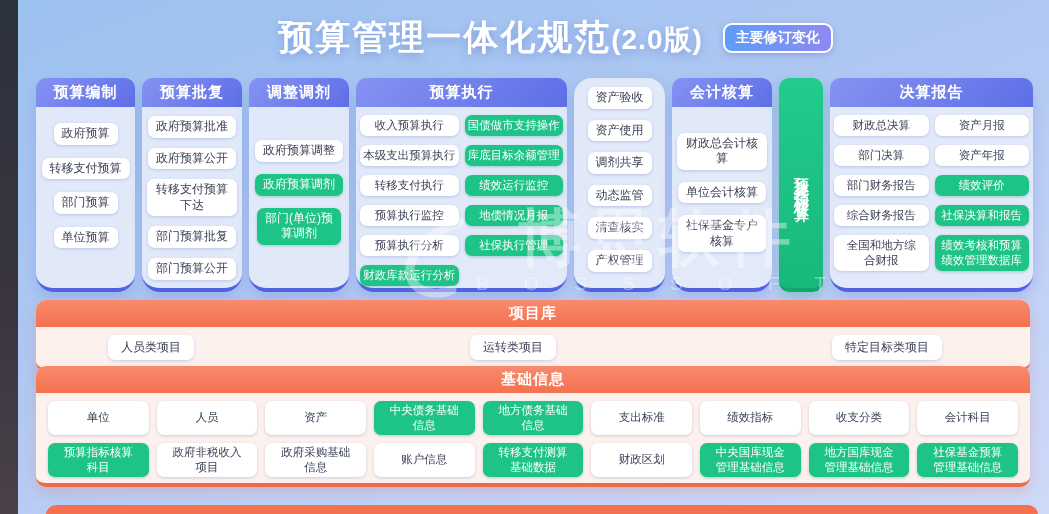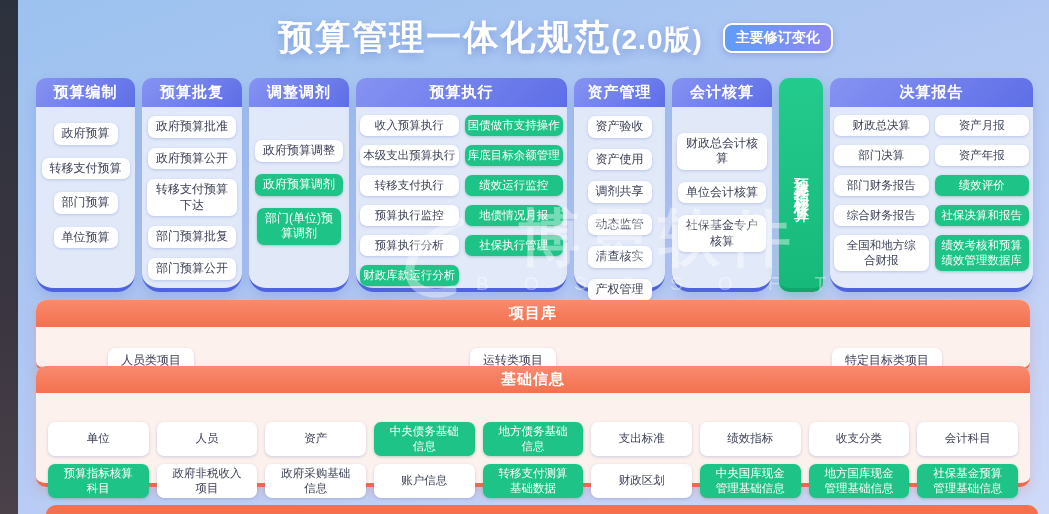--- a/index.html
+++ b/index.html
@@ -83,21 +83,21 @@
   }
   .vbar span{
     writing-mode:vertical-rl;color:#fff;font-size:15px;font-weight:700;
     letter-spacing:6px;
   }
   
   .section{
     position:absolute;left:18px;width:994px;
     border-radius:10px;border-bottom:4px solid #ee6a4f;box-sizing:border-box;
     background:#fdf1ed;box-shadow:0 5px 12px rgba(220,120,90,.25);
-    display:flex;flex-direction:column;z-index:2;gap:21px;
+    display:flex;flex-direction:column;z-index:2;
   }
   .section-header{
     height:27px;flex:none;border-radius:10px 10px 0 0;
     background:linear-gradient(180deg,#f98a6e 0%,#f3714f 100%);
     color:#fff;font-size:15px;font-weight:700;letter-spacing:1px;
     display:flex;align-items:center;justify-content:center;
   }
   .section-proj{top:300px;height:72px;}
   .proj-body{
     flex:1;display:flex;align-items:center;justify-content:space-between;
@@ -185,21 +185,20 @@
             <div class="pill green">国债做市支持操作</div>
             <div class="pill green">库底目标余额管理</div>
             <div class="pill green">绩效运行监控</div>
             <div class="pill green">地债情况月报</div>
             <div class="pill green">社保执行管理</div>
           </div>
       </div>
     </div>
 
     <div class="card" style="width:91px">
-      <div class="card-header">资产管理</div>
       <div class="card-body" style="gap:11px">
           <div class="pill">资产验收</div>
           <div class="pill">资产使用</div>
           <div class="pill">调剂共享</div>
           <div class="pill">动态监管</div>
           <div class="pill">清查核实</div>
           <div class="pill">产权管理</div>
         </div>
     </div>
 

